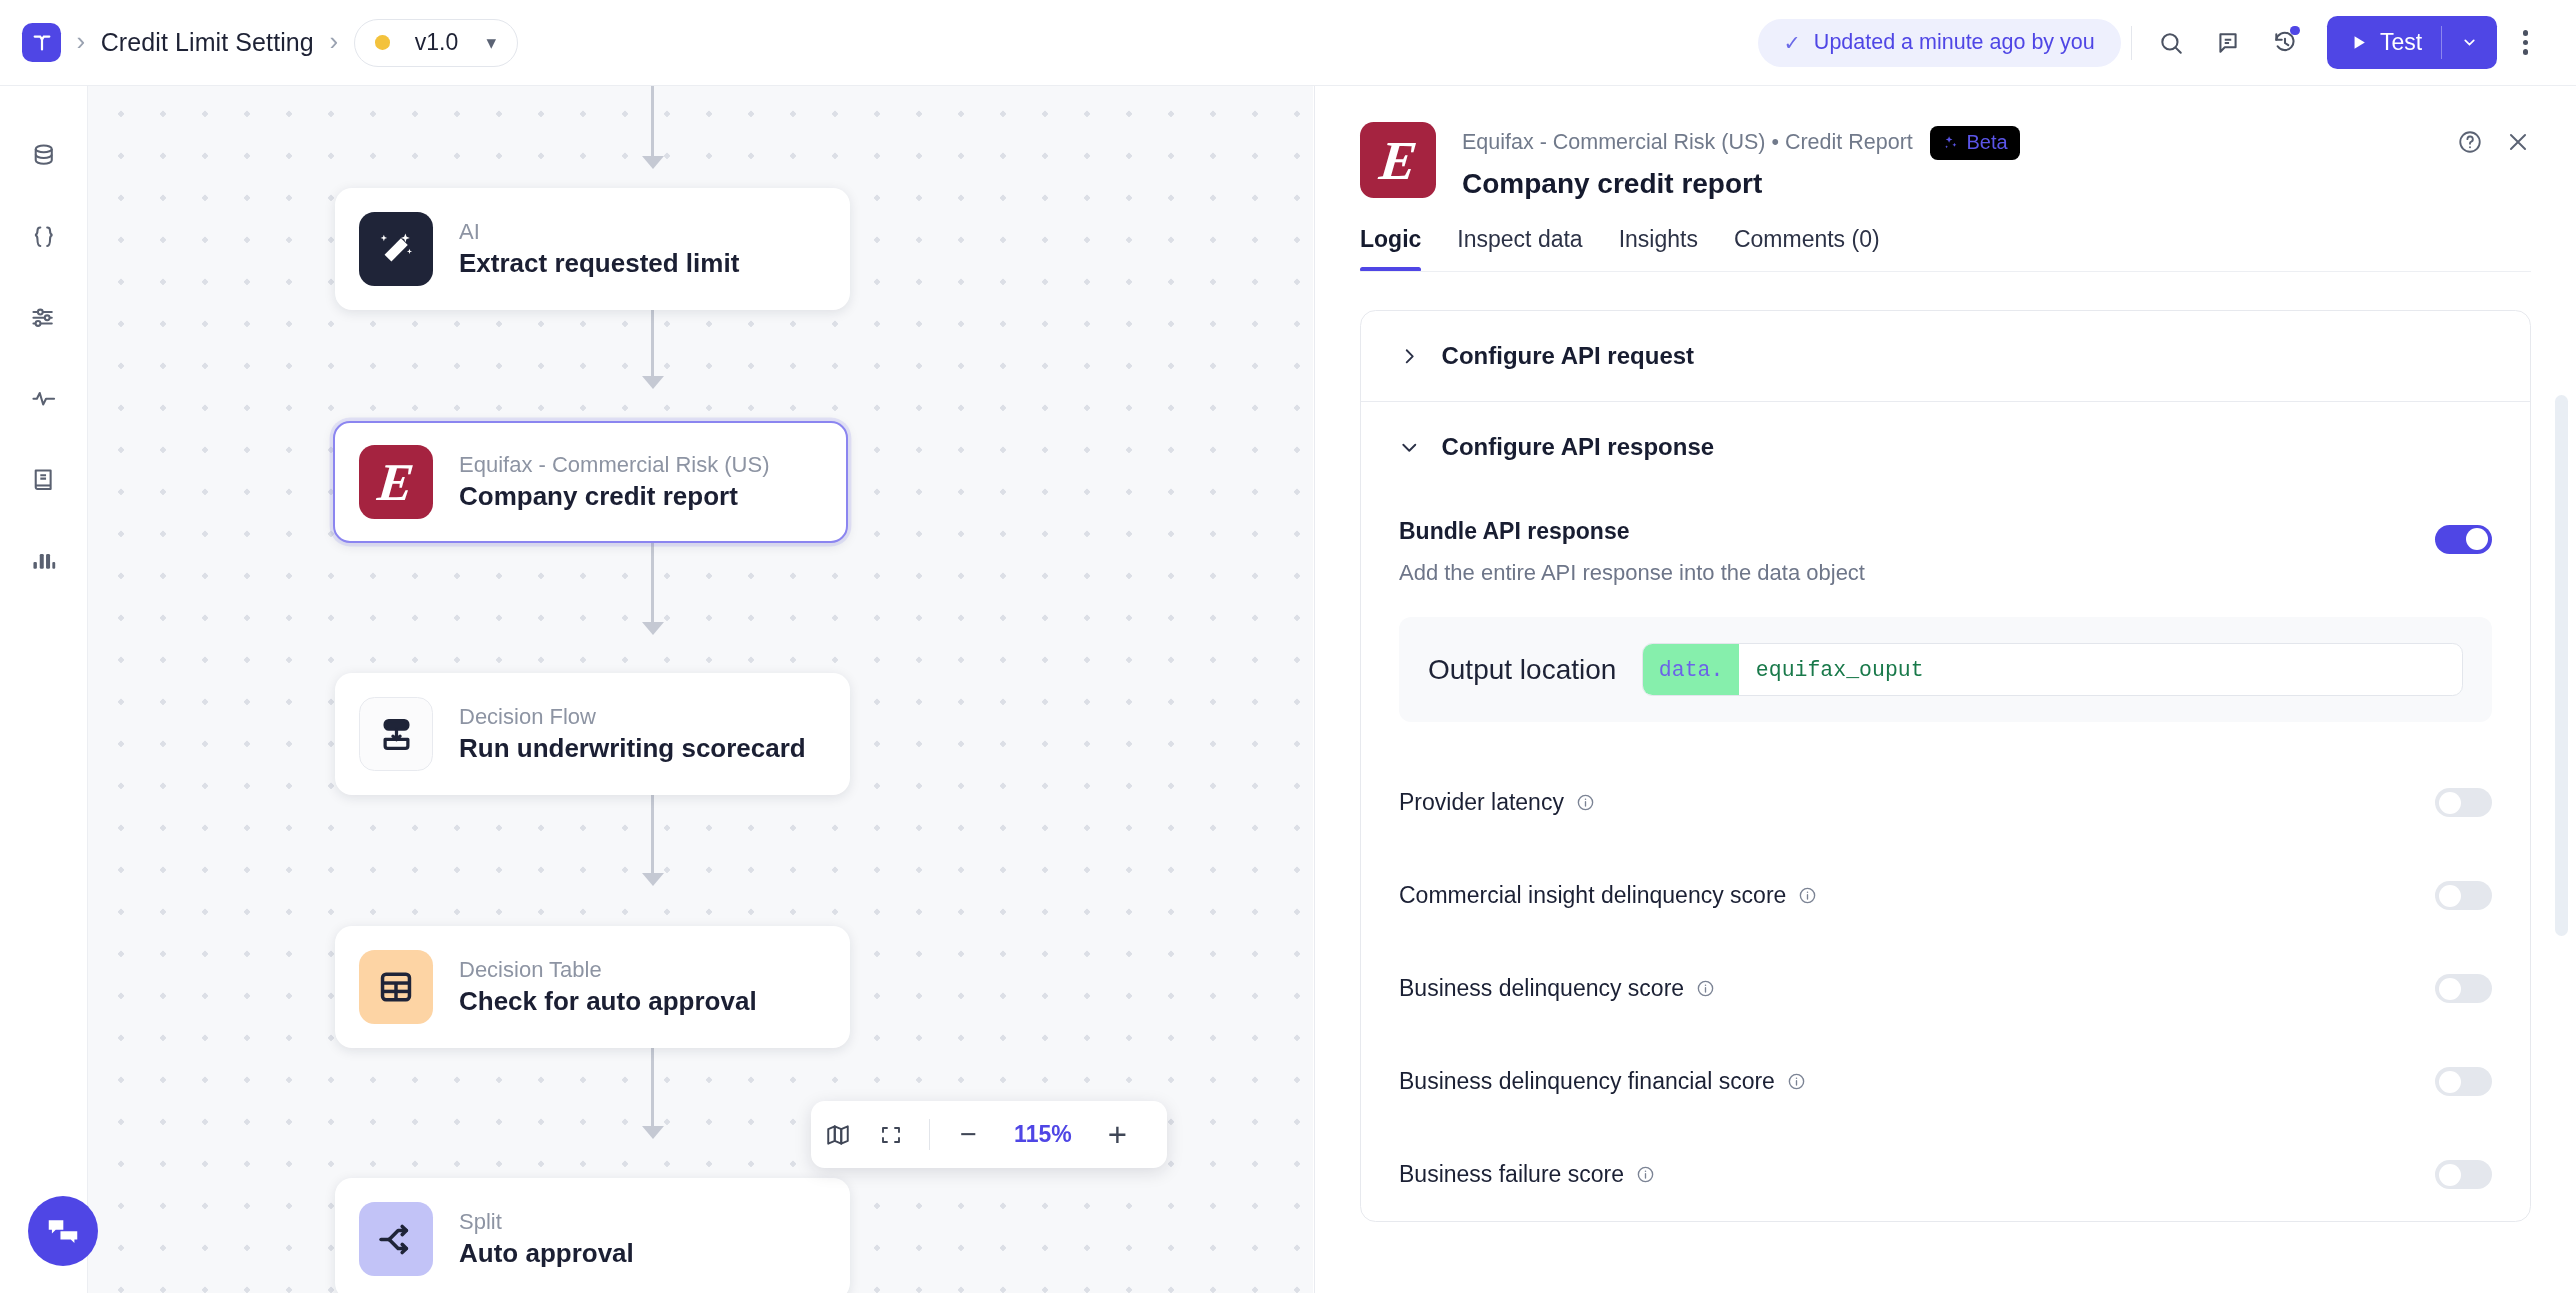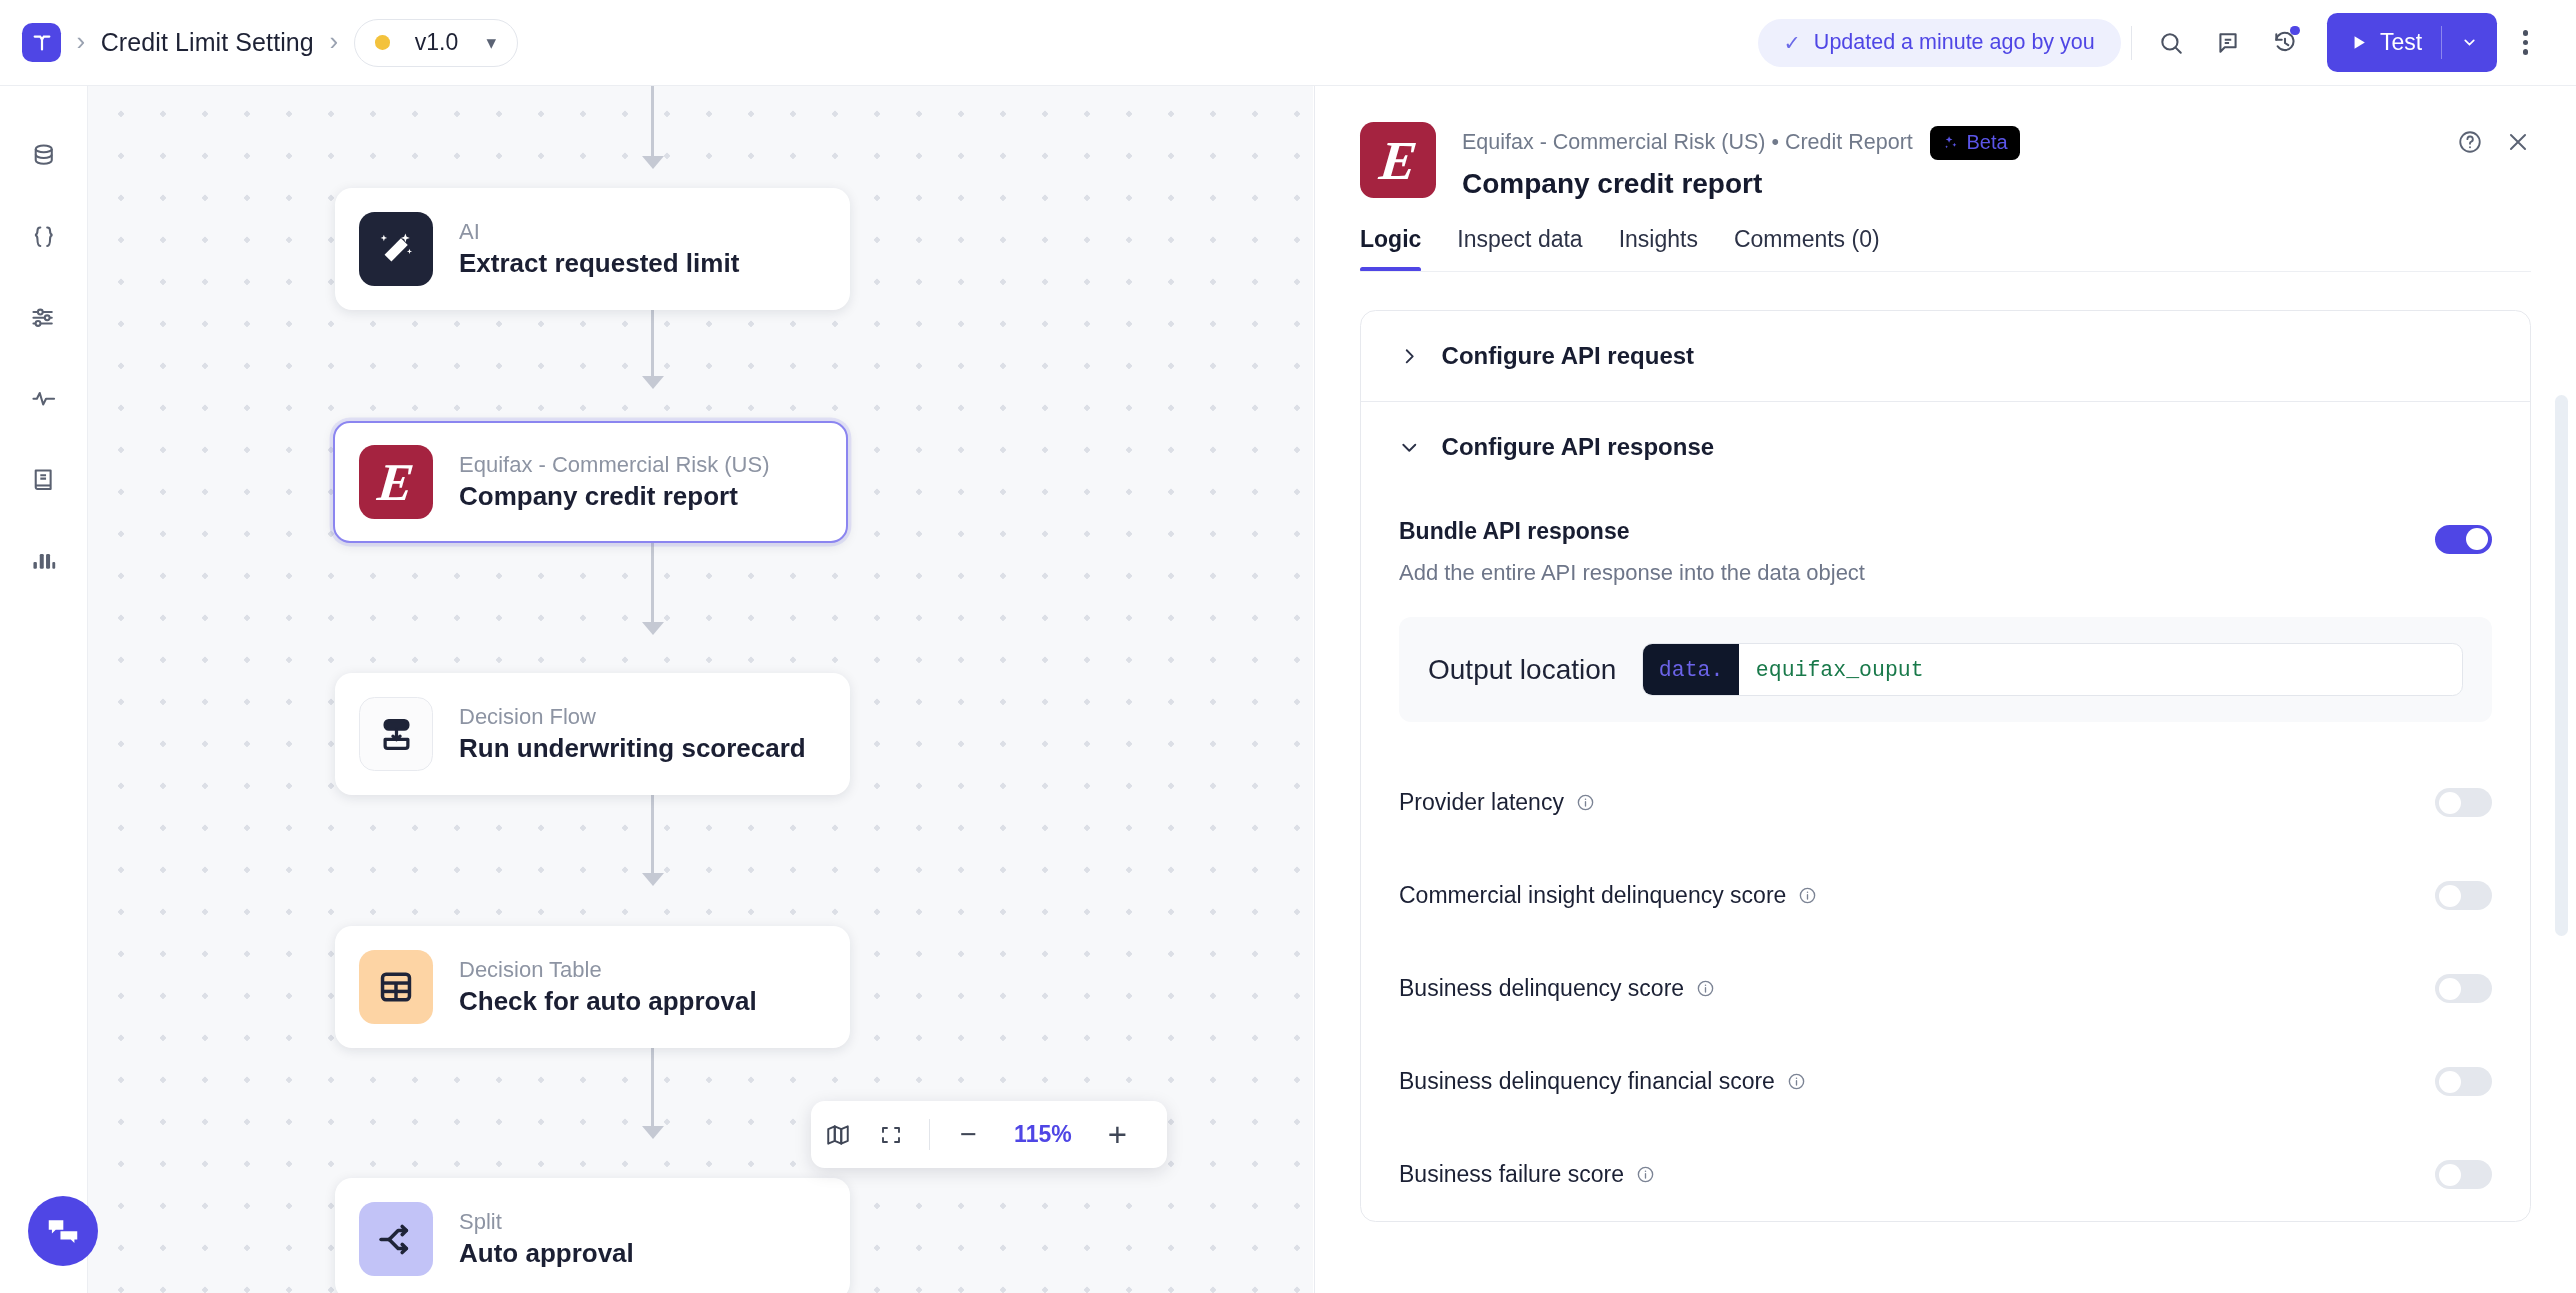--- a/index.html
+++ b/index.html
@@ -42,21 +42,21 @@
     color: #4f46e5; font-size: 21.5px;
   }
   .saved-check { font-size: 20.6px; color: #6b6ae8; }
   .icon-btn {
     width: 57px; height: 57px; display: flex; align-items: center; justify-content: center;
     border-radius: 8.6px; color: #4b5262; position: relative;
   }
   .tb-divider { width: 0.9px; height: 34px; background: #e4e7ed; margin: 0 10.3px; }
   .test-btn {
     display: flex; align-items: center; background: #4f46e5; border-radius: 10.3px;
-    height: 59px; margin-left: 13.7px; color: #fff; overflow: hidden;
+    height: 53px; margin-left: 13.7px; color: #fff; overflow: hidden;
   }
   .test-main { display: flex; align-items: center; gap: 12px; padding: 0 19px 0 22px; height: 100%; }
   .test-label { font-size: 23px; font-weight: 500; }
   .test-split { width: 0.9px; height: 33px; background: rgba(255,255,255,.35); }
   .test-caret { padding: 0 19px; font-size: 19px; display: flex; align-items: center; height: 100%; }
   .kebab { display: flex; flex-direction: column; gap: 4.3px; align-items: center; }
   .kebab i { width: 5.2px; height: 5.2px; border-radius: 50%; background: #4b5262; display: block; }
   .redbadge { position: absolute; top: 12px; right: 13.7px; width: 9.4px; height: 9.4px; border-radius: 50%; background: #4f46e5; }
 
   
@@ -156,21 +156,21 @@
   .toggle { width: 57px; height: 29px; border-radius: 17px; position: relative; flex: none; }
   .toggle.on { background: #4f46e5; }
   .toggle.off { background: #e4e7ed; }
   .toggle .knob { position: absolute; top: 3.4px; width: 22px; height: 22px; border-radius: 50%; background: #fff; }
   .toggle.on .knob { right: 4.3px; }
   .toggle.off .knob { left: 4.3px; }
 
   .out-box { margin-top: 31px; background: #f8f9fb; border-radius: 12px; padding: 26px 29px; display: flex; align-items: center; gap: 0; }
   .out-lbl { font-size: 28px; color: #1d2236; padding-right: 26px; }
   .out-field { display: flex; flex: 1; border: 0.9px solid #e3e6ec; border-radius: 10.3px; overflow: hidden; background: #fff; height: 53px; }
-  .out-prefix { background: #0f172a; display: flex; align-items: center; padding: 0 15.5px; font-family: "Liberation Mono", monospace; font-size: 21.5px; color: #6b63e8; }
+  .out-prefix { background: #86efac; display: flex; align-items: center; padding: 0 15.5px; font-family: "Liberation Mono", monospace; font-size: 21.5px; color: #6b63e8; }
   .out-val { display: flex; align-items: center; padding: 0 17px; font-family: "Liberation Mono", monospace; font-size: 21.5px; color: #19794a; flex: 1; }
 
   .opt-row { display: flex; align-items: center; padding: 0 38px; height: 93px; }
   .opt-lbl { font-size: 23px; color: #1b2034; }
   .info-ico { margin-left: 12px; color: #7b8394; display: inline-flex; vertical-align: middle; }
   .opt-spacer { flex: 1; }
 
   .panel-scrollbar { position: absolute; right: 7.7px; top: 309px; width: 13.7px; height: 541px; border-radius: 7.7px; background: #e9eef4; }
 </style>
 </head>

